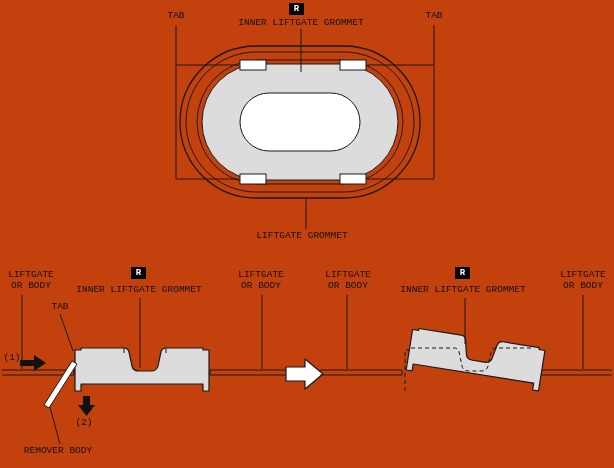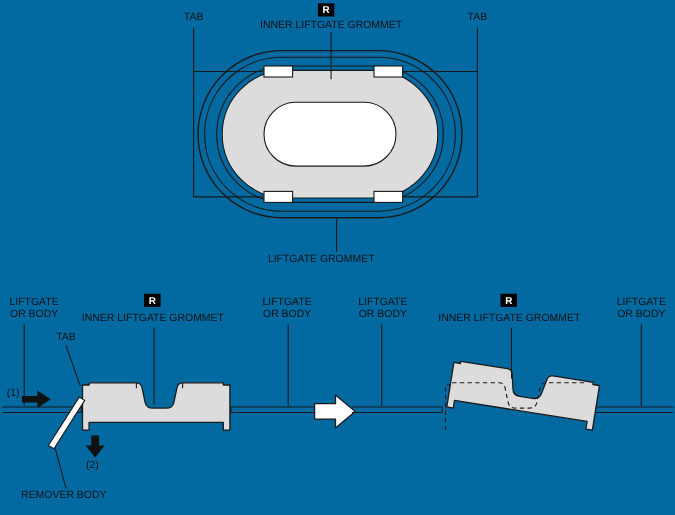--- a/index.html
+++ b/index.html
@@ -1,19 +1,19 @@
 <!DOCTYPE html>
 <html><head>
 <meta charset="utf-8">
 <style>
   * { margin:0; padding:0; box-sizing:border-box; }
   html,body { background:#ffffff; }
   #stage {
-    position:relative; width:614px; height:468px; background:#0369a1;
-    font-family:Liberation Sans, sans-serif; color:#111111; overflow:hidden;
+    position:relative; width:614px; height:468px; background:#c2410c;
+    font-family:Liberation Mono, monospace; color:#111111; overflow:hidden;
   }
   #stage svg { position:absolute; left:0; top:0; }
   .label {
     position:absolute; font-size:9.5px; line-height:11px; text-align:center;
     white-space:pre-line; color:#111111;
   }
   .badge {
     position:absolute; width:15px; height:12px; background:#000000; color:#ffffff;
     font-size:9px; font-weight:bold; text-align:center; line-height:12px;
   }
@@ -85,21 +85,21 @@
       <line x1="347" y1="295" x2="347" y2="369"></line>
       <line x1="583" y1="295" x2="583" y2="369"></line>
       <line x1="465" y1="298" x2="465" y2="344"></line>
     </g>
   </svg>
 
   <div class="label" style="left:158px; top:10px; width:36px;">TAB</div>
   <div class="badge" style="left:289px; top:3px;">R</div>
   <div class="label" style="left:214px; top:17px; width:174px;">INNER LIFTGATE GROMMET</div>
   <div class="label" style="left:416px; top:10px; width:36px;">TAB</div>
-  <div class="label" style="left:216px; top:230px; width:152px;">LIFTGATE GROMMET</div>
+  <div class="label" style="left:226px; top:230px; width:152px;">LIFTGATE GROMMET</div>
 
   <div class="label" style="left:0px; top:269px; width:62px;">LIFTGATE
 OR BODY</div>
   <div class="badge" style="left:131px; top:267px;">R</div>
   <div class="label" style="left:53px; top:284px; width:172px;">INNER LIFTGATE GROMMET</div>
   <div class="label" style="left:230px; top:269px; width:62px;">LIFTGATE
 OR BODY</div>
   <div class="label" style="left:44px; top:301px; width:32px;">TAB</div>
   <div class="label" style="left:2px; top:352px; width:20px;">(1)</div>
   <div class="label" style="left:74px; top:417px; width:20px;">(2)</div>

